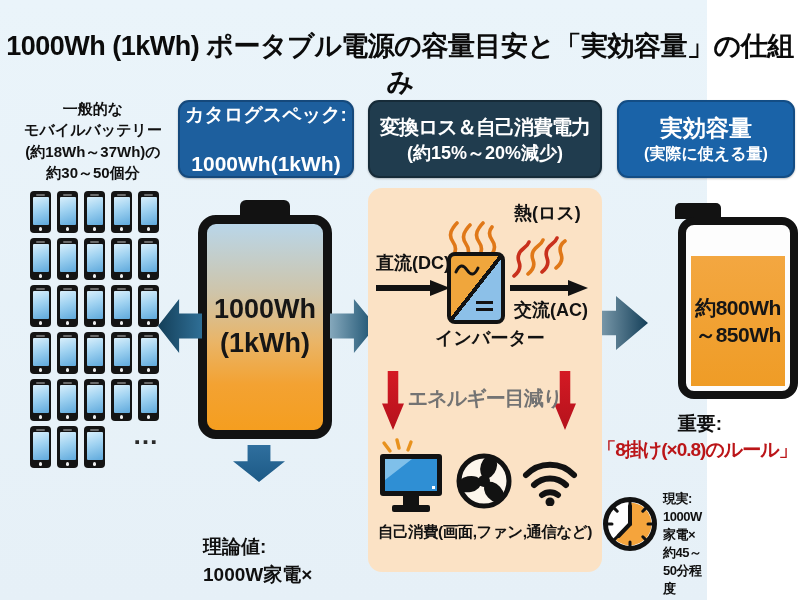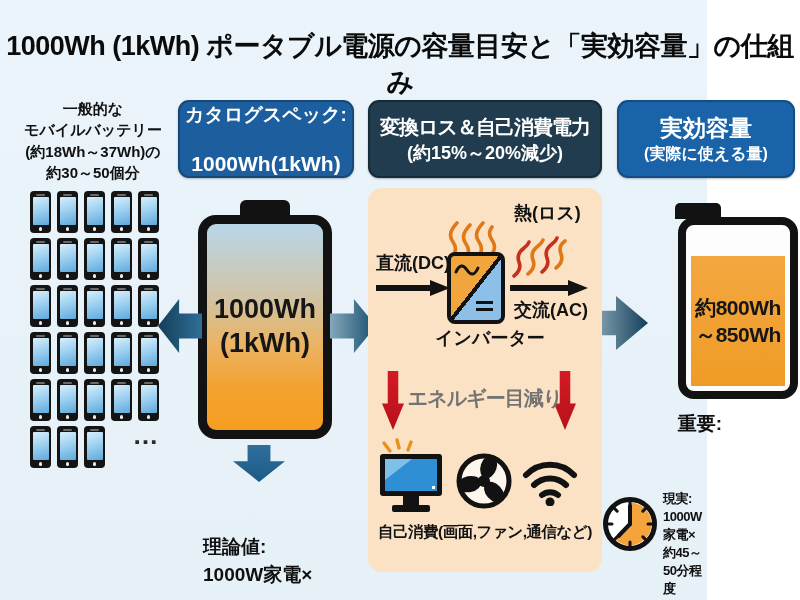--- a/index.html
+++ b/index.html
@@ -391,20 +391,21 @@
   <div class="batt-right">
     <div class="fill">
       <div class="txt">
         <div>約800Wh</div>
         <div>～850Wh</div>
       </div>
     </div>
   </div>
 
   <div class="important">重要:</div>
+  <div class="rule">「8掛け(×0.8)のルール」</div>
 
   <svg class="clock" width="58" height="58" viewBox="0 0 58 58">
     <circle cx="29" cy="29" r="24.5" fill="#ffffff" stroke="#121212" stroke-width="5"></circle>
     <path d="M29,29 L29,7.5 A21.5,21.5 0 1 1 13.8,44.2 Z" fill="#f5a43c"></path>
     <g stroke="#121212" stroke-width="3" stroke-linecap="round">
       <line x1="29" y1="6.5" x2="29" y2="11"></line>
       <line x1="51.5" y1="29" x2="47" y2="29"></line>
       <line x1="29" y1="51.5" x2="29" y2="47"></line>
       <line x1="6.5" y1="29" x2="11" y2="29"></line>
       <line x1="44.9" y1="13.1" x2="41.8" y2="16.2"></line>

